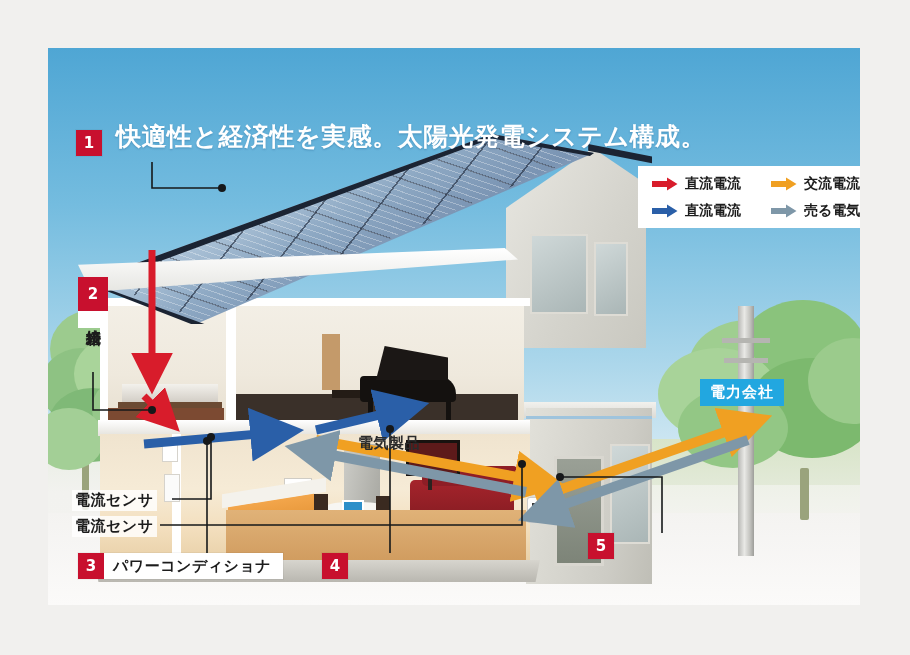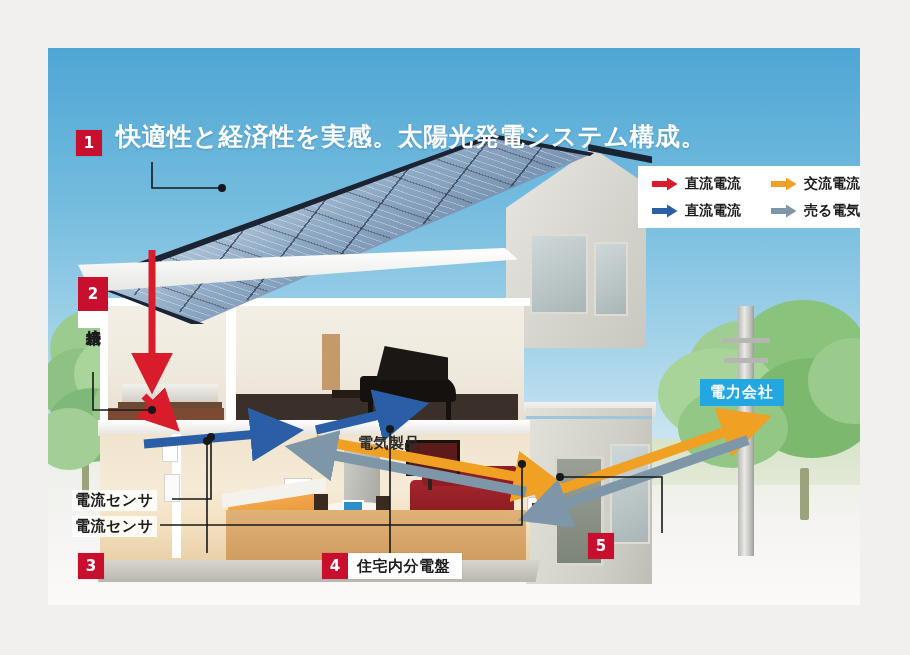--- a/index.html
+++ b/index.html
@@ -404,25 +404,25 @@
     <div class="num">1</div>
   </div>
 
   <div id="lbl2">
     <div class="num">2</div>
     <div class="txt">接続箱</div>
   </div>
 
   <div class="lbl lbl-h" id="lbl3" style="left:78px;top:553px;">
     <div class="num">3</div>
+    <div class="txt">パワーコンディショナ</div>
   </div>
 
   <div class="lbl lbl-h" id="lbl4" style="left:322px;top:553px;">
     <div class="num">4</div>
-    <div class="txt">住宅内分電盤</div>
   </div>
 
   <div class="lbl lbl-h" id="lbl5" style="left:588px;top:533px;">
     <div class="num">5</div>
   </div>
 
   <div class="ptxt onwhite" style="left:72px;top:490px;">電流センサ</div>
   <div class="ptxt onwhite" style="left:72px;top:516px;">電流センサ</div>
   <div class="ptxt" style="left:358px;top:422px;color:#2b2b2b;margin-top:12px;">電気製品</div>
 

